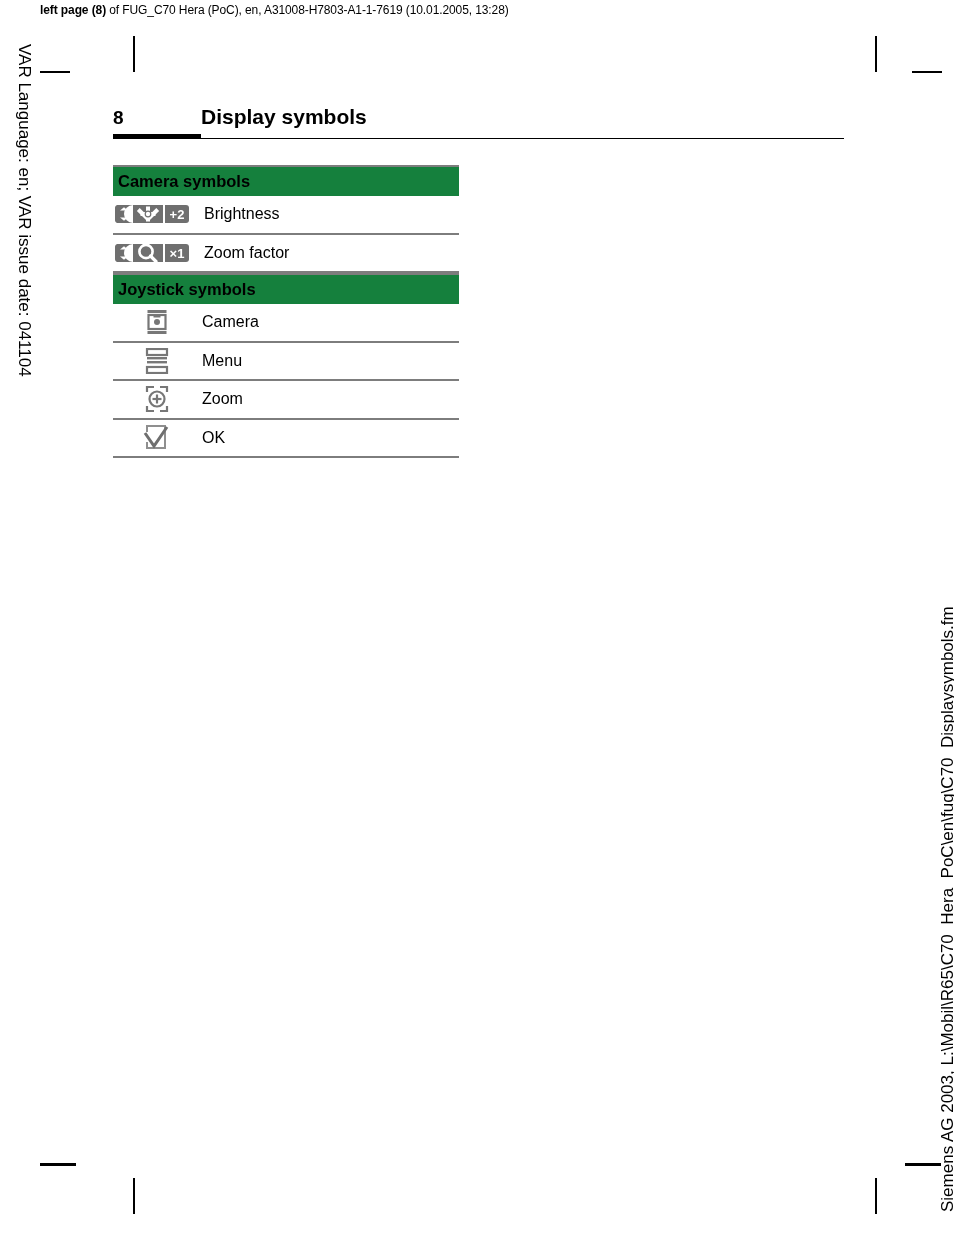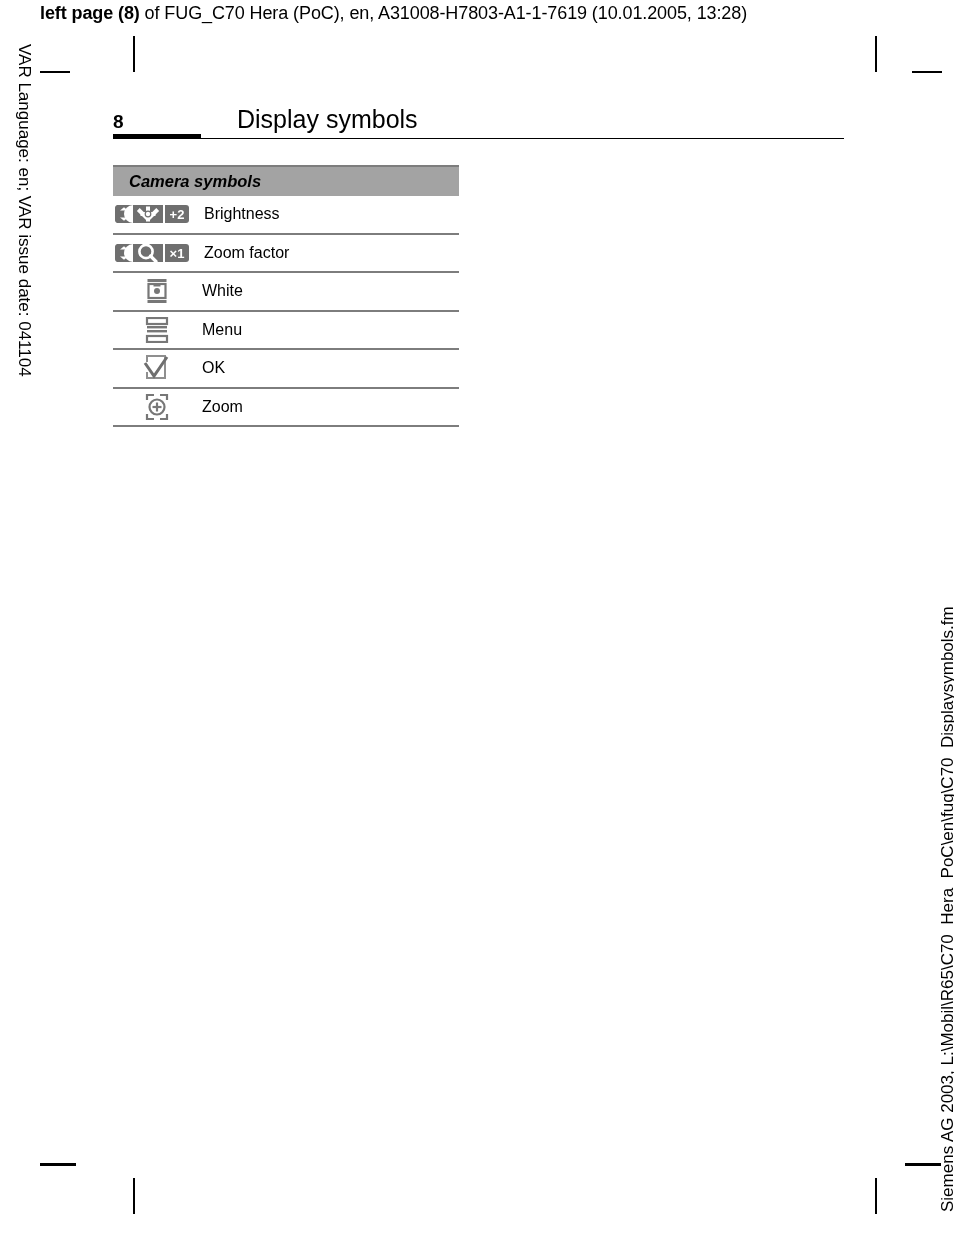--- a/index.html
+++ b/index.html
@@ -14,21 +14,21 @@
     font-family: "Liberation Sans", sans-serif;
     color: #000000;
     overflow: hidden;
   }
 
   
   .print-header {
     position: absolute;
     left: 40px;
     top: 3px;
-    font-size: 18px;
+    font-size: 12px;
     letter-spacing: -0.1px;
     white-space: nowrap;
     color: #000;
   }
   .print-header .bold { font-weight: bold; }
 
   
   .crop {
     position: absolute;
     background: #000;
@@ -76,23 +76,22 @@
     display: flex;
     align-items: baseline;
     height: 28px;
   }
   .page-num {
     font-size: 19px;
     font-weight: bold;
     width: 88px;
   }
   .page-title {
-    font-size: 25px;
-    font-weight: normal;
-    margin-left: 36px;
+    font-size: 21px;
+    font-weight: bold;
   }
   .head-rule {
     position: absolute;
     left: 113px;
     top: 138px;
     width: 731px;
     height: 1px;
     background: #000;
   }
   .head-rule-thick {
@@ -105,28 +104,27 @@
   }
 
   
   .sym-table {
     position: absolute;
     left: 113px;
     top: 165px;
     width: 346px;
   }
   .sec-head {
-    background: #a3a3a3;
+    background: #15803d;
     border-top: 2px solid #7d7d7d;
     height: 31px;
     display: flex;
     align-items: center;
-    padding-left: 16px;
+    padding-left: 5px;
     box-sizing: border-box;
-    font-style: italic;
   }
   .sec-head-label {
     font-size: 16.5px;
     font-weight: bold;
     color: #000;
   }
   .sym-row {
     height: 38.5px;
     display: flex;
     align-items: center;
@@ -227,62 +225,65 @@
         <line x1="35.5" y1="15" x2="41" y2="20.5" stroke="#ffffff" stroke-width="3.2" stroke-linecap="round"></line>
         <path d="M50 3 h21 a3 3 0 0 1 3 3 v12 a3 3 0 0 1 -3 3 h-21 z" fill="#6f6f6f"></path>
         <text x="62" y="17" font-family="'Liberation Sans',sans-serif" font-size="13" font-weight="bold" fill="#ffffff" text-anchor="middle">×1</text>
       </svg>
     </div>
     <span class="sym-cell-label">Zoom factor</span>
   </div>
 
 
 
+  <div class="sec-head">
+    <span class="sec-head-label">Joystick symbols</span>
+  </div>
 
   <div class="sym-row">
     <div class="sym-cell-icon">
       <svg class="icn" width="28" height="26" viewBox="0 0 28 26">
         <rect x="4.5" y="1" width="19" height="3" fill="#777777"></rect>
         <rect x="4.5" y="22" width="19" height="3" fill="#777777"></rect>
         <rect x="5.5" y="6" width="17" height="14" fill="none" stroke="#777777" stroke-width="2.2"></rect>
         <path d="M10.5 6.5 h7 v2 h-7 z" fill="#777777"></path>
         <circle cx="14" cy="13" r="3" fill="#777777"></circle>
       </svg>
     </div>
-    <span class="sym-cell-label">White</span>
+    <span class="sym-cell-label">Camera</span>
   </div>
 
 
   <div class="sym-row">
     <div class="sym-cell-icon">
       <svg class="icn" width="28" height="26" viewBox="0 0 28 26">
         <rect x="4" y="1" width="20" height="6" fill="none" stroke="#777777" stroke-width="2.2"></rect>
         <rect x="4" y="9" width="20" height="2.4" fill="#777777"></rect>
         <rect x="4" y="13" width="20" height="2.4" fill="#777777"></rect>
         <rect x="4" y="19" width="20" height="6" fill="none" stroke="#777777" stroke-width="2.2"></rect>
       </svg>
     </div>
     <span class="sym-cell-label">Menu</span>
   </div>
 
   <div class="sym-row">
     <div class="sym-cell-icon">
-      <svg class="icn" width="28" height="28" viewBox="0 0 28 28">
-        <path d="M4 8 v-6 h18 v22 h-18 v-6" fill="none" stroke="#8f8f8f" stroke-width="2"></path>
-        <polyline points="2,9 11,22 24,3" fill="none" stroke="#6f6f6f" stroke-width="3"></polyline>
-      </svg>
-    </div>
-    <span class="sym-cell-label">OK</span>
-  </div>
-
-  <div class="sym-row">
-    <div class="sym-cell-icon">
       <svg class="icn" width="28" height="26" viewBox="0 0 28 26">
         <path d="M4 6 v-5 h7 M17 1 h7 v5 M24 20 v5 h-7 M11 25 h-7 v-5" fill="none" stroke="#777777" stroke-width="2.2"></path>
         <circle cx="14" cy="13" r="7.5" fill="none" stroke="#777777" stroke-width="2.2"></circle>
         <line x1="14" y1="8.5" x2="14" y2="17.5" stroke="#777777" stroke-width="2.2"></line>
         <line x1="9.5" y1="13" x2="18.5" y2="13" stroke="#777777" stroke-width="2.2"></line>
       </svg>
     </div>
     <span class="sym-cell-label">Zoom</span>
   </div>
 
+  <div class="sym-row">
+    <div class="sym-cell-icon">
+      <svg class="icn" width="28" height="28" viewBox="0 0 28 28">
+        <path d="M4 8 v-6 h18 v22 h-18 v-6" fill="none" stroke="#8f8f8f" stroke-width="2"></path>
+        <polyline points="2,9 11,22 24,3" fill="none" stroke="#6f6f6f" stroke-width="3"></polyline>
+      </svg>
+    </div>
+    <span class="sym-cell-label">OK</span>
+  </div>
+
 </div>
 
 </body></html>

